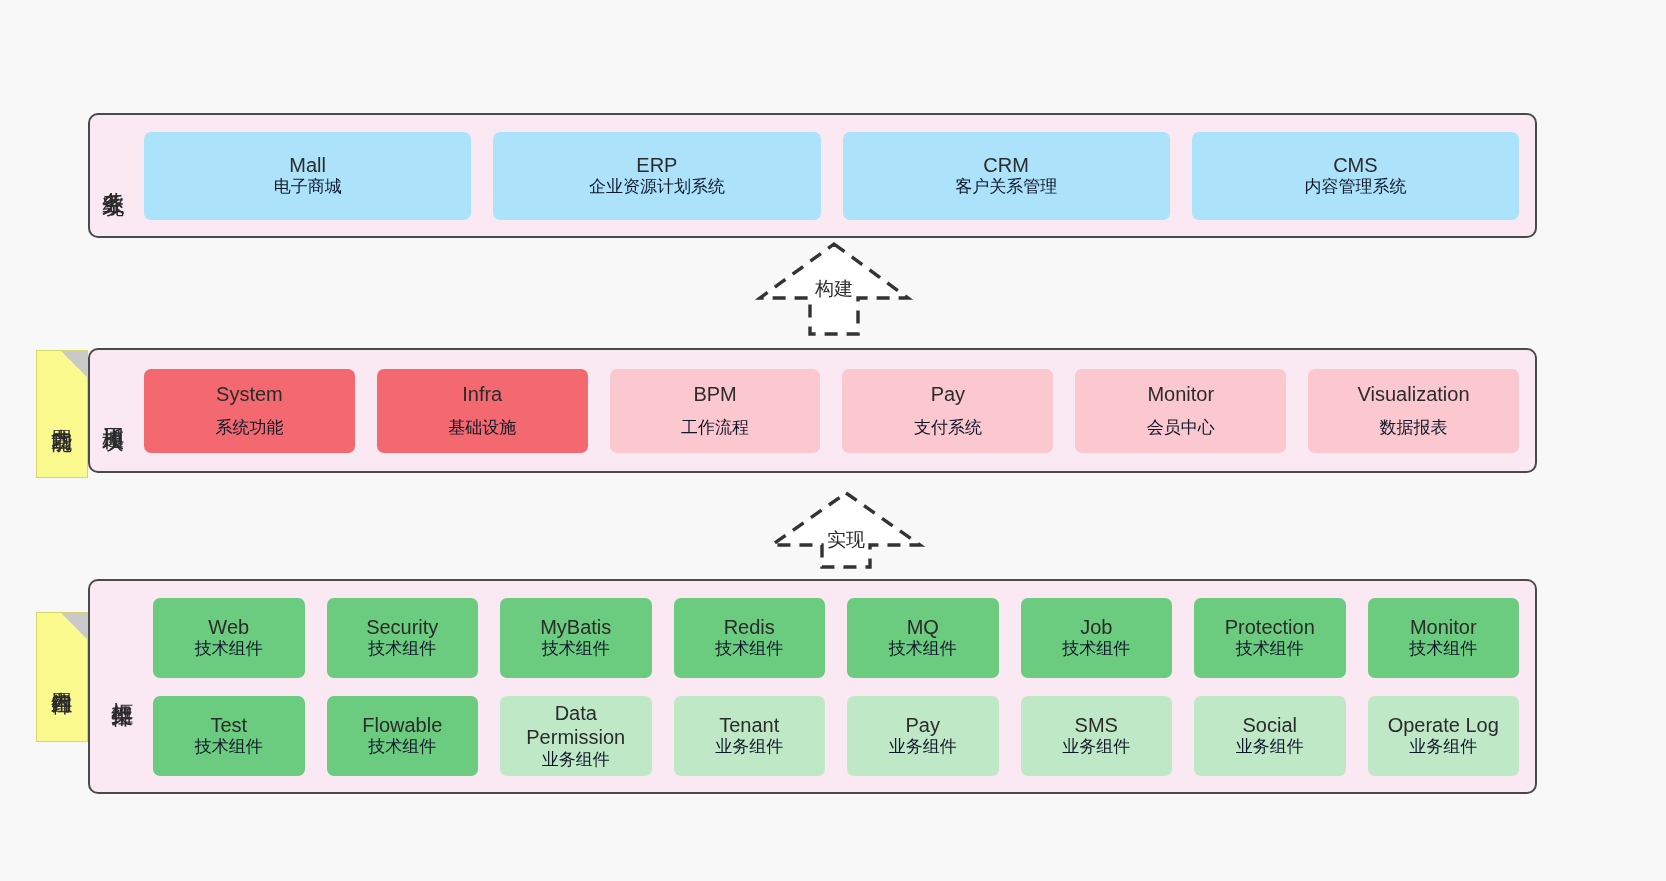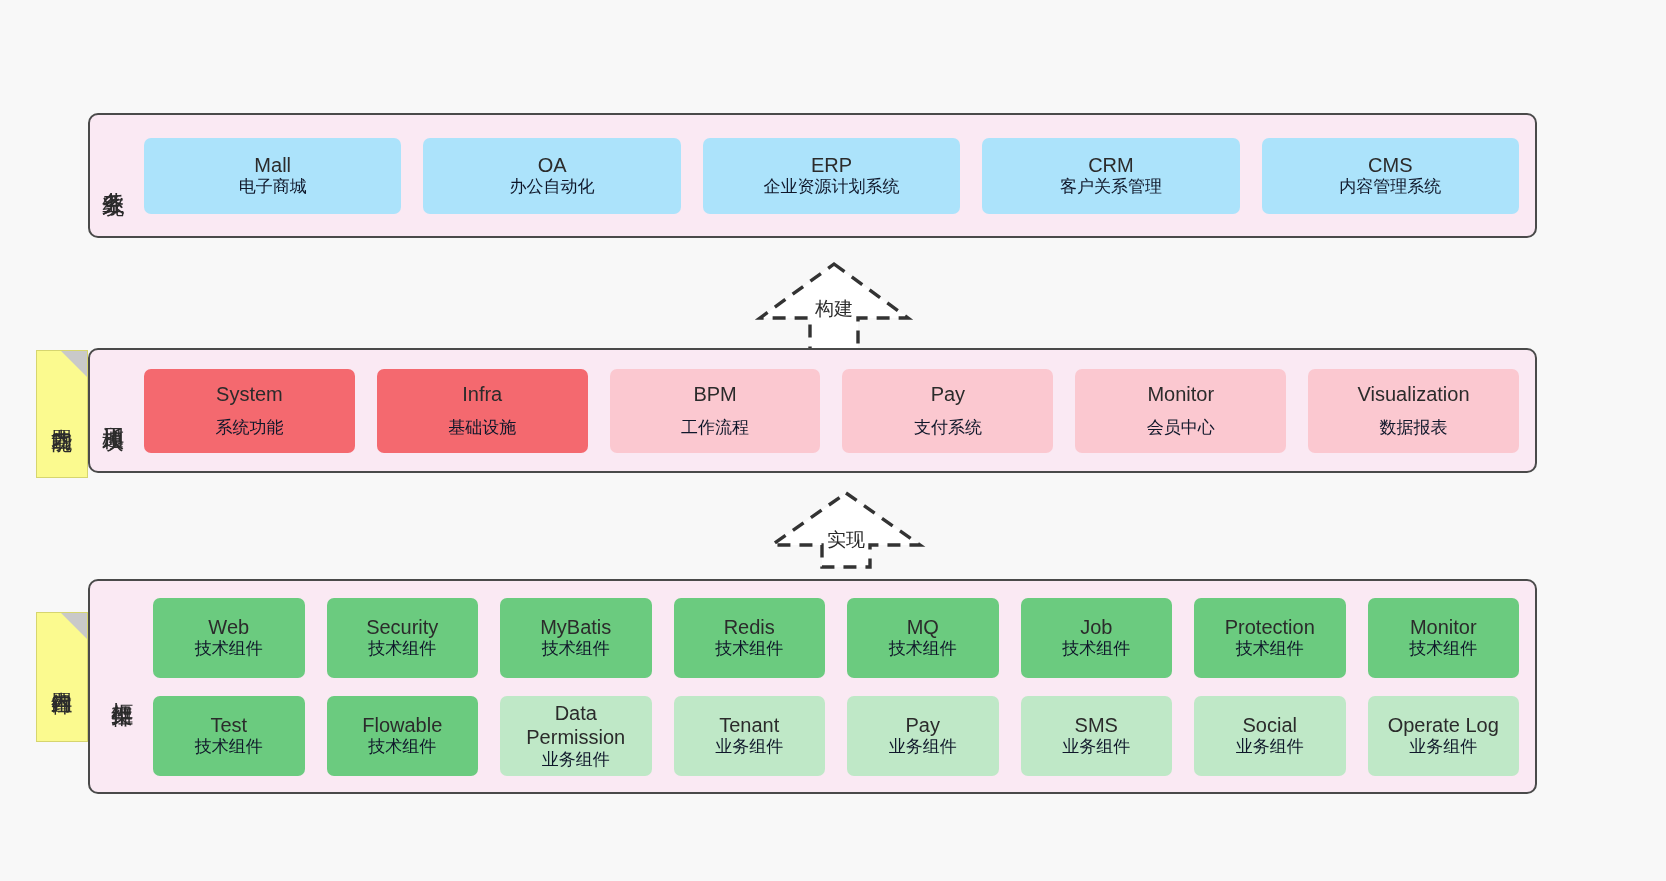--- a/index.html
+++ b/index.html
@@ -80,21 +80,21 @@
 
   
   #layer-business {
     left: 88px;
     top: 113px;
     width: 1449px;
     height: 125px;
   }
   #layer-business .card {
     background: #ace3fb;
-    height: 76px;
+    height: 88px;
   }
 
   
   #layer-modules {
     left: 88px;
     top: 348px;
     width: 1449px;
     height: 125px;
   }
   #layer-modules .card {
@@ -165,21 +165,21 @@
   .arrow svg { display: block; }
   .arrow-label {
     position: absolute;
     left: 0;
     right: 0;
     text-align: center;
     font-size: 19px;
     color: #2b2b2b;
     pointer-events: none;
   }
-  #arrow-build   { left: 754px; top: 260px; width: 160px; height: 96px; }
+  #arrow-build   { left: 754px; top: 240px; width: 160px; height: 96px; }
   #arrow-build .arrow-label { top: 36px; }
   #arrow-implement { left: 766px; top: 489px; width: 160px; height: 80px; }
   #arrow-implement .arrow-label { top: 38px; }
 </style>
 </head>
 <body>
 
 <div id="canvas">
 
   <div class="note" id="note-builtin-function">
@@ -192,24 +192,20 @@
 
   <div class="layer" id="layer-business">
     <div class="layer-title">业务系统</div>
     <div class="layer-body">
       <div class="row">
         <div class="card">
           <span class="ttl">Mall</span>
           <span class="sub">电子商城</span>
         </div>
         <div class="card">
-          <span class="ttl">OA</span>
-          <span class="sub">办公自动化</span>
-        </div>
-        <div class="card">
           <span class="ttl">ERP</span>
           <span class="sub">企业资源计划系统</span>
         </div>
         <div class="card">
           <span class="ttl">CRM</span>
           <span class="sub">客户关系管理</span>
         </div>
         <div class="card">
           <span class="ttl">CMS</span>
           <span class="sub">内容管理系统</span>

